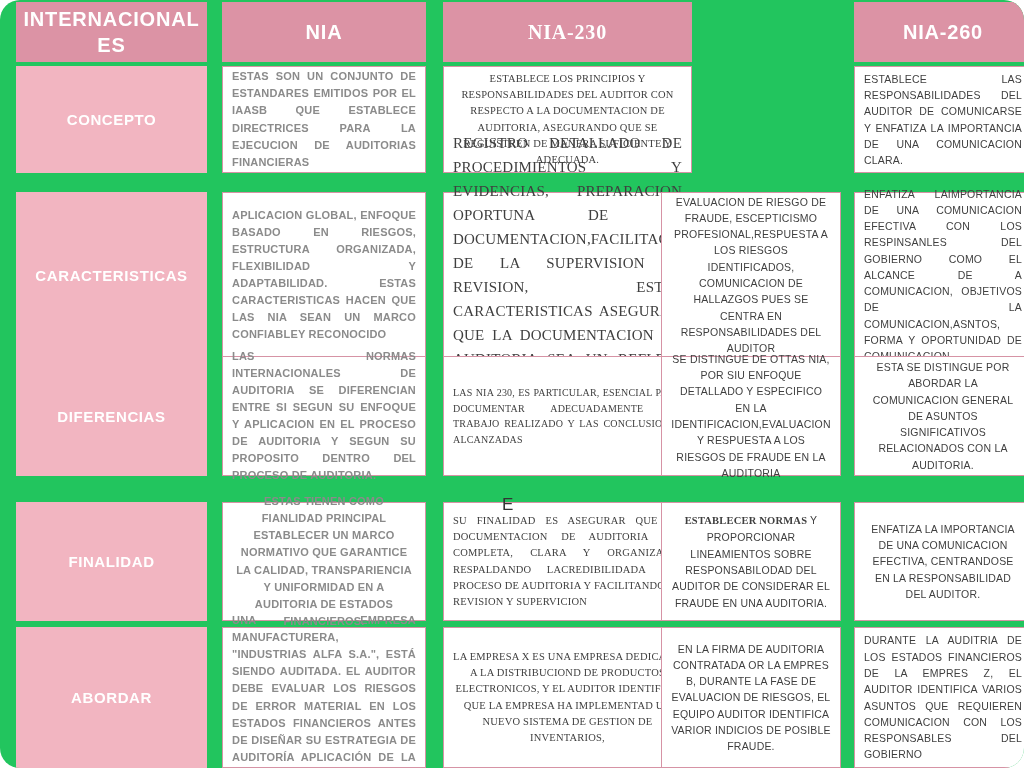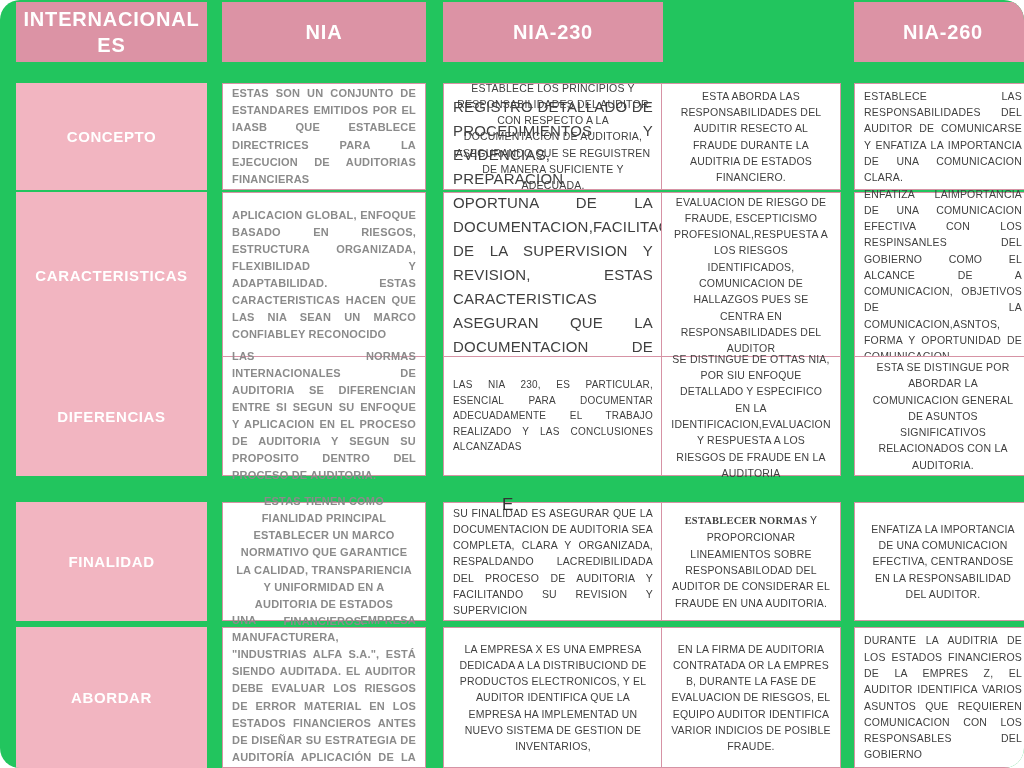--- a/index.html
+++ b/index.html
@@ -7,26 +7,26 @@
     position:relative;
     width:1024px;height:768px;
     background:#22c55e;
     overflow:hidden;
     font-family:"Liberation Sans", sans-serif;
     border-radius:20px;
   }
   
   .c0{left:16px;width:191px;}
   .c1{left:222px;width:204px;}
-  .c2{left:443px;width:220px;}
+  .c2{left:443px;width:249px;font-family:Liberation Serif, serif;}
   .c3{left:661px;width:180px;}
   .c4{left:854px;width:178px;}
   
   .r0{top:2px;height:60px;}
-  .r1{top:83px;height:107px;}
+  .r1{top:66px;height:107px;}
   .r2{top:192px;height:166px;}
   .r3{top:356px;height:120px;}
   .r4{top:502px;height:119px;}
   .r5{top:627px;height:141px;}
 
   .hdr{
     position:absolute;
     background:#dc93a5;
     color:#ffffff;
     font-weight:700;
@@ -90,23 +90,20 @@
   <div class="lbl c0 r3">DIFERENCIAS</div>
   <div class="lbl c0 r4">FINALIDAD</div>
   <div class="lbl c0 r5">ABORDAR</div>
 
   <div class="cell c1 r1">
     <div class="txt justify gray">ESTAS SON UN CONJUNTO DE ESTANDARES EMITIDOS POR EL IAASB QUE ESTABLECE DIRECTRICES PARA LA EJECUCION DE AUDITORIAS FINANCIERAS</div>
   </div>
   <div class="cell c2 r1">
     <div class="txt center">ESTABLECE LOS PRINCIPIOS Y RESPONSABILIDADES DEL AUDITOR CON RESPECTO A LA DOCUMENTACION DE AUDITORIA, ASEGURANDO QUE SE REGUISTREN DE MANERA SUFICIENTE Y ADECUADA.</div>
   </div>
-  <div class="cell c3 r1">
-    <div class="txt center">ESTA ABORDA LAS RESPONSABILIDADES DEL AUDITIR RESECTO AL FRAUDE DURANTE LA AUDITRIA DE ESTADOS FINANCIERO.</div>
-  </div>
   <div class="cell c4 r1">
     <div class="txt justify">ESTABLECE LAS RESPONSABILIDADES DEL AUDITOR DE COMUNICARSE Y ENFATIZA LA IMPORTANCIA DE UNA COMUNICACION CLARA.</div>
   </div>
 
   <div class="cell c1 r2">
     <div class="txt justify gray">APLICACION GLOBAL, ENFOQUE BASADO EN RIESGOS, ESTRUCTURA ORGANIZADA, FLEXIBILIDAD Y ADAPTABILIDAD. ESTAS CARACTERISTICAS HACEN QUE LAS NIA SEAN UN MARCO CONFIABLEY RECONOCIDO</div>
   </div>
   <div class="cell c2 r2">
     <div class="txt justify small">REGISTRO DETALLADO DE PROCEDIMIENTOS Y EVIDENCIAS, PREPARACION OPORTUNA DE LA DOCUMENTACION,FACILITACION DE LA SUPERVISION Y REVISION, ESTAS CARACTERISTICAS ASEGURAN QUE LA DOCUMENTACION DE AUDITORIA SEA UN REFLEJO FIEL Y COMPLEJO DE TRABAO REALIZADO.</div>
   </div>

